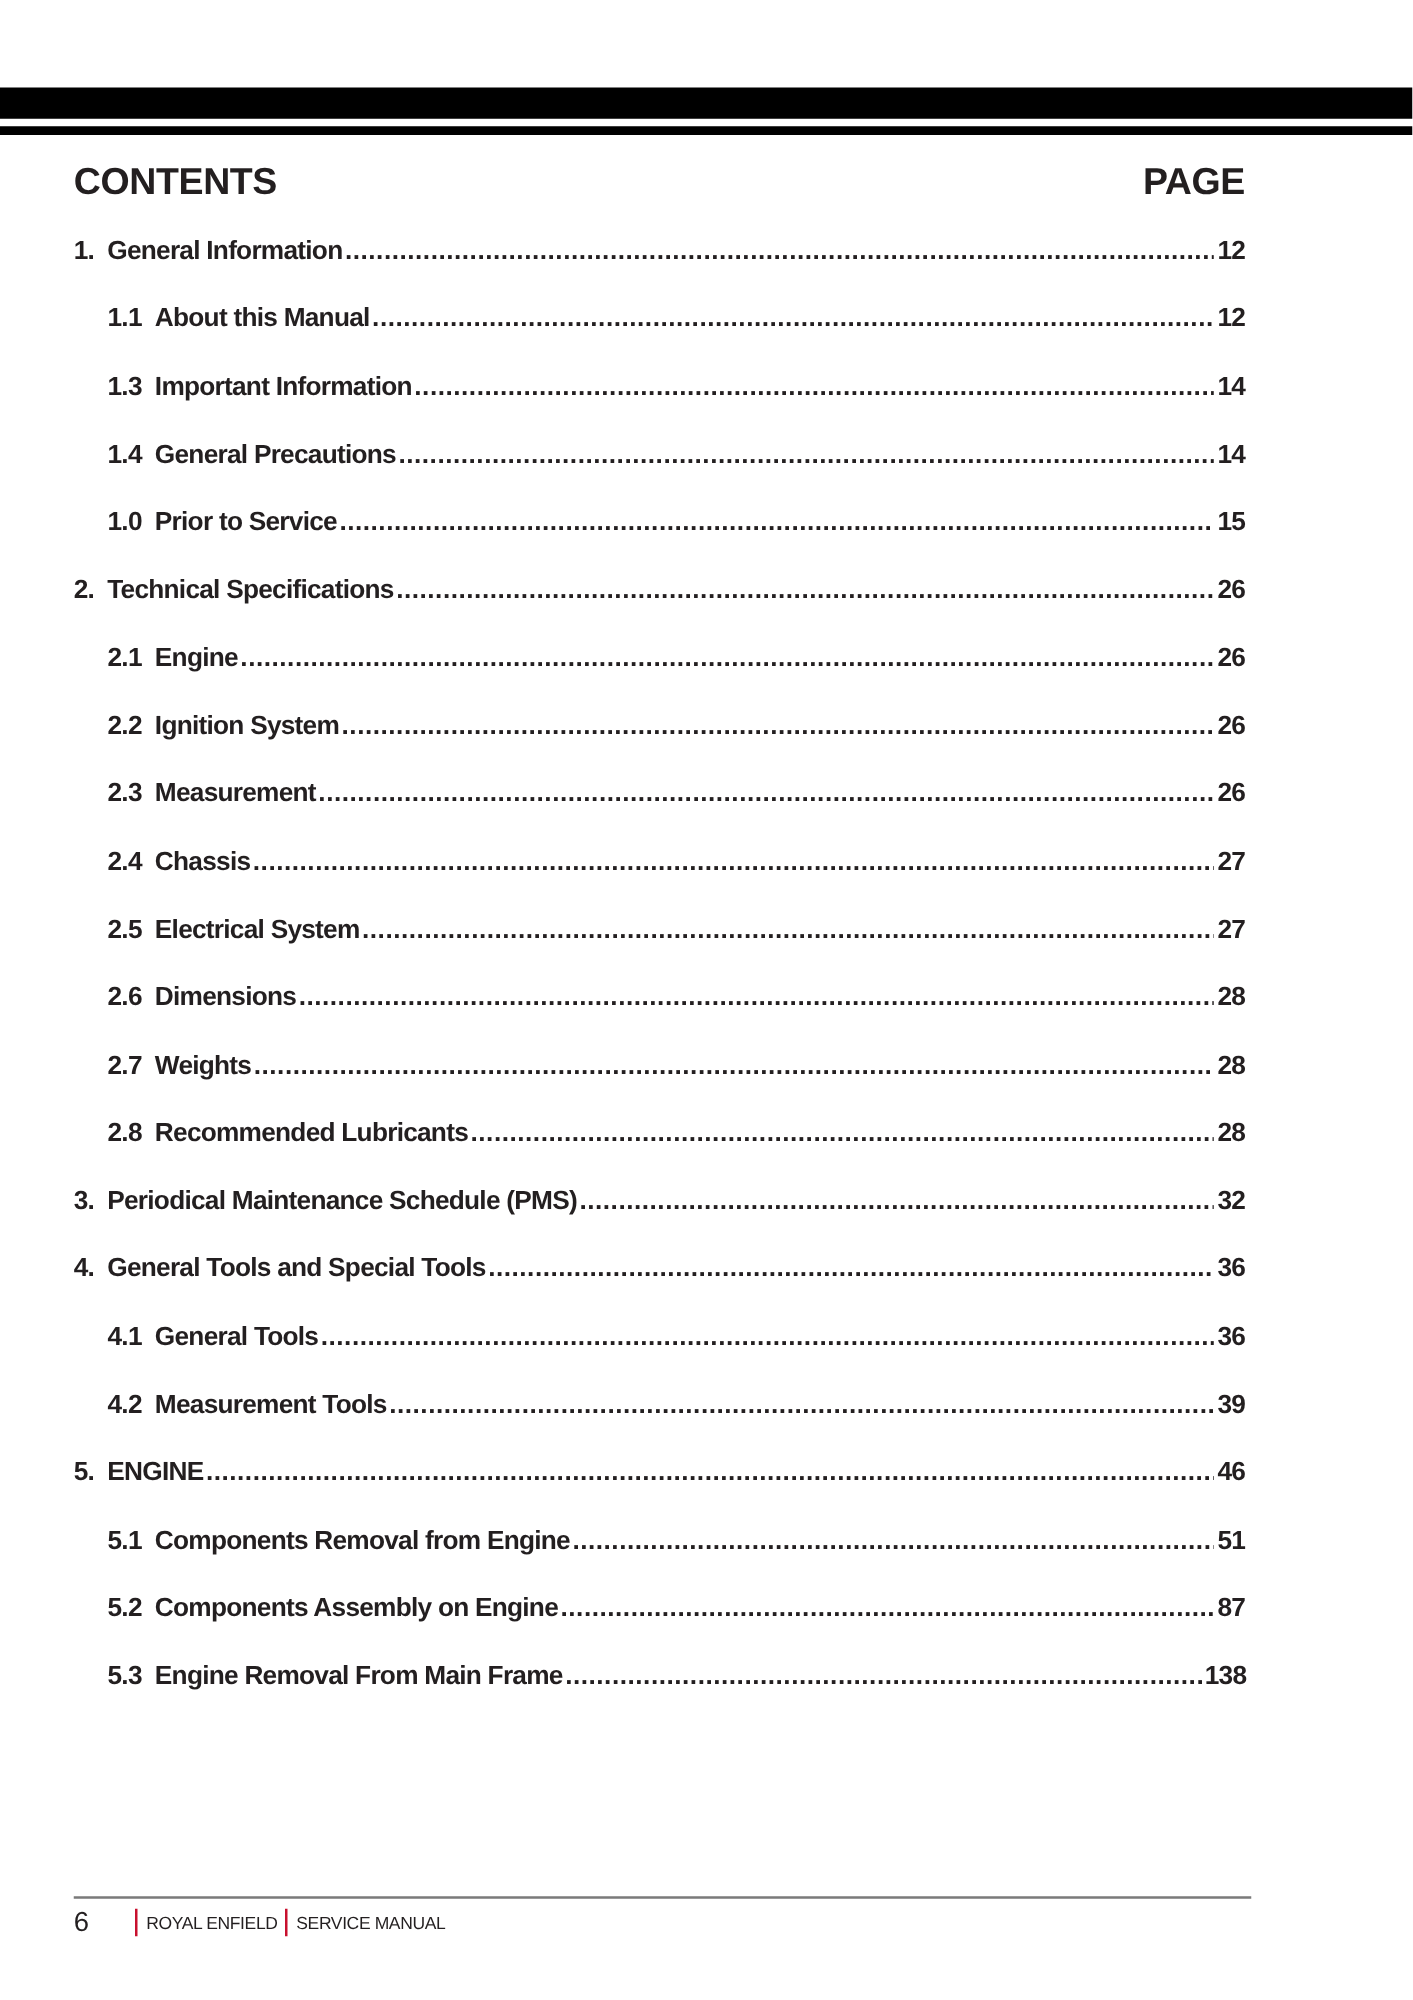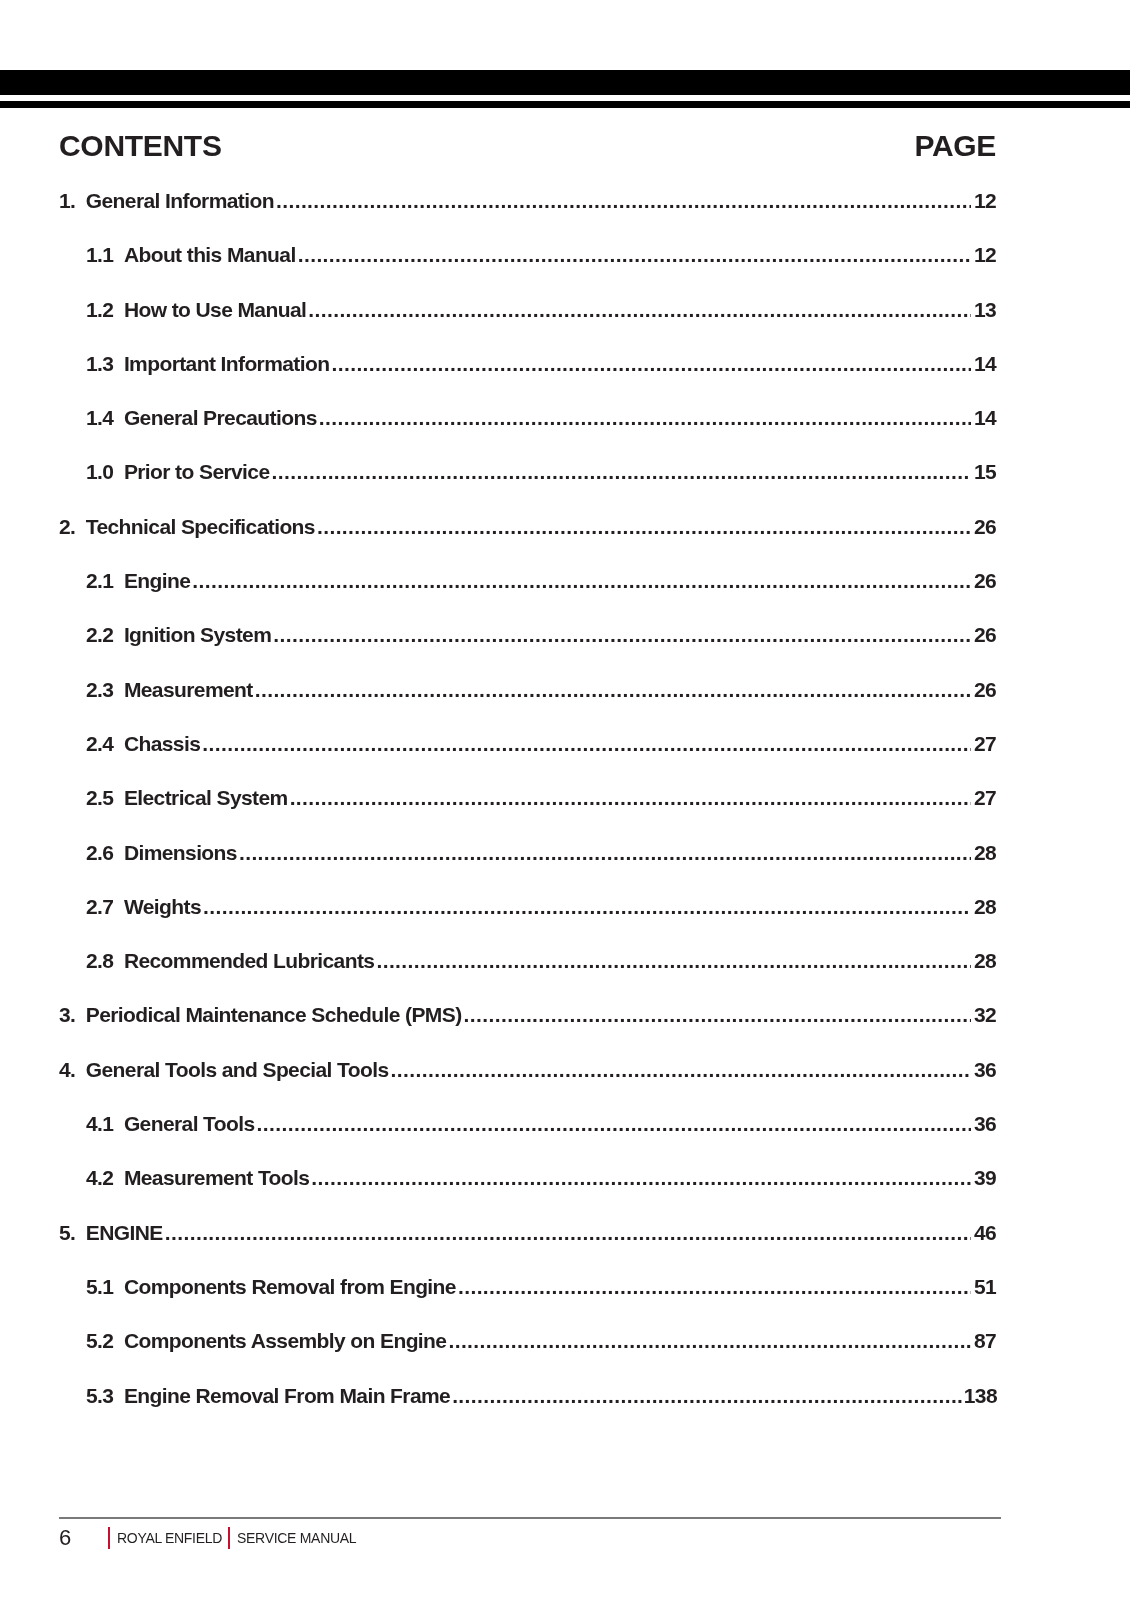--- a/index.html
+++ b/index.html
@@ -41,26 +41,20 @@
       <span class="num">1.  </span>
       <span class="title">General Information</span>
       <span class="dots"></span>
       <span class="page">12</span>
     </div>
   <div class="row sub">
       <span class="num">1.1  </span>
       <span class="title">About this Manual</span>
       <span class="dots"></span>
       <span class="page">12</span>
-    </div>
-  <div class="row sub">
-      <span class="num">1.2  </span>
-      <span class="title">How to Use Manual</span>
-      <span class="dots"></span>
-      <span class="page">13</span>
     </div>
   <div class="row sub">
       <span class="num">1.3  </span>
       <span class="title">Important Information</span>
       <span class="dots"></span>
       <span class="page">14</span>
     </div>
   <div class="row sub">
       <span class="num">1.4  </span>
       <span class="title">General Precautions</span>

